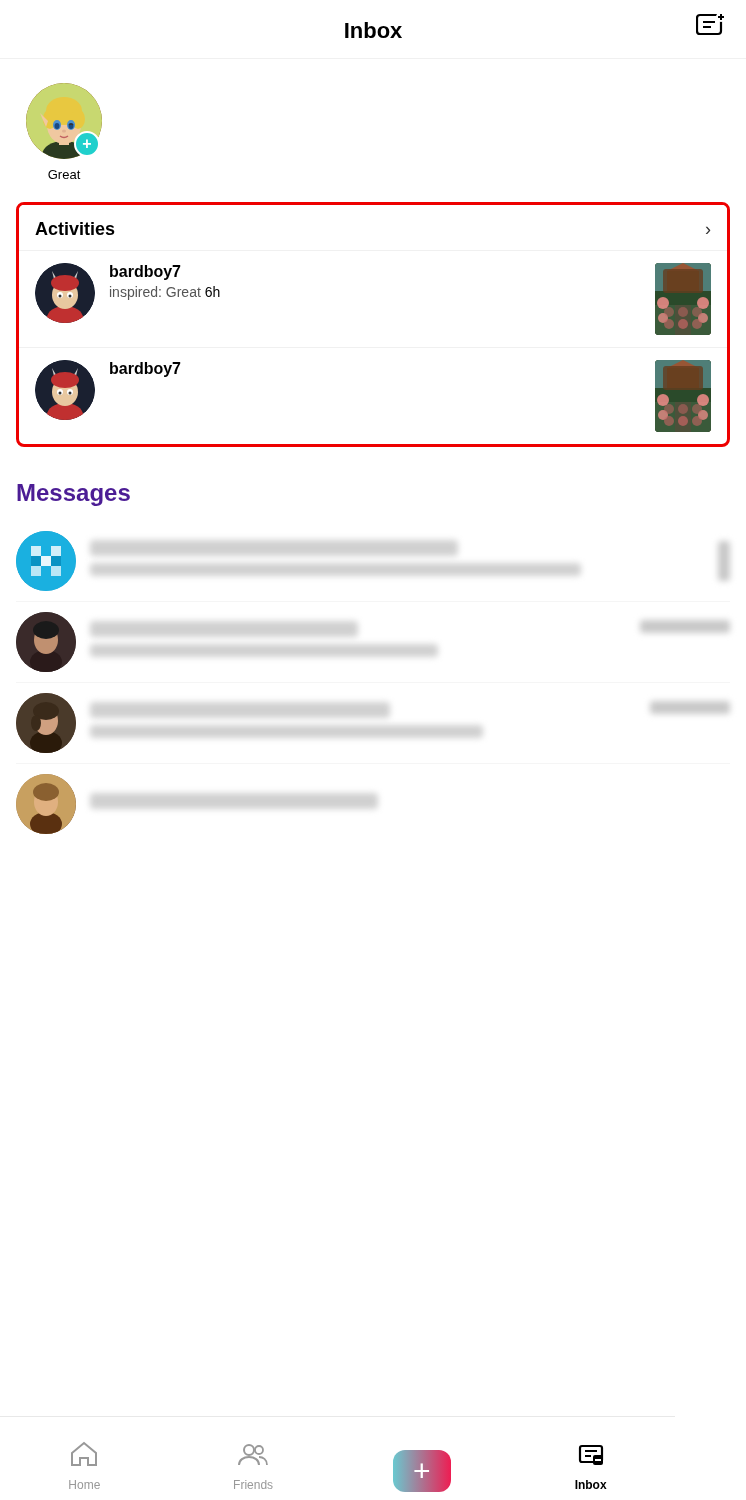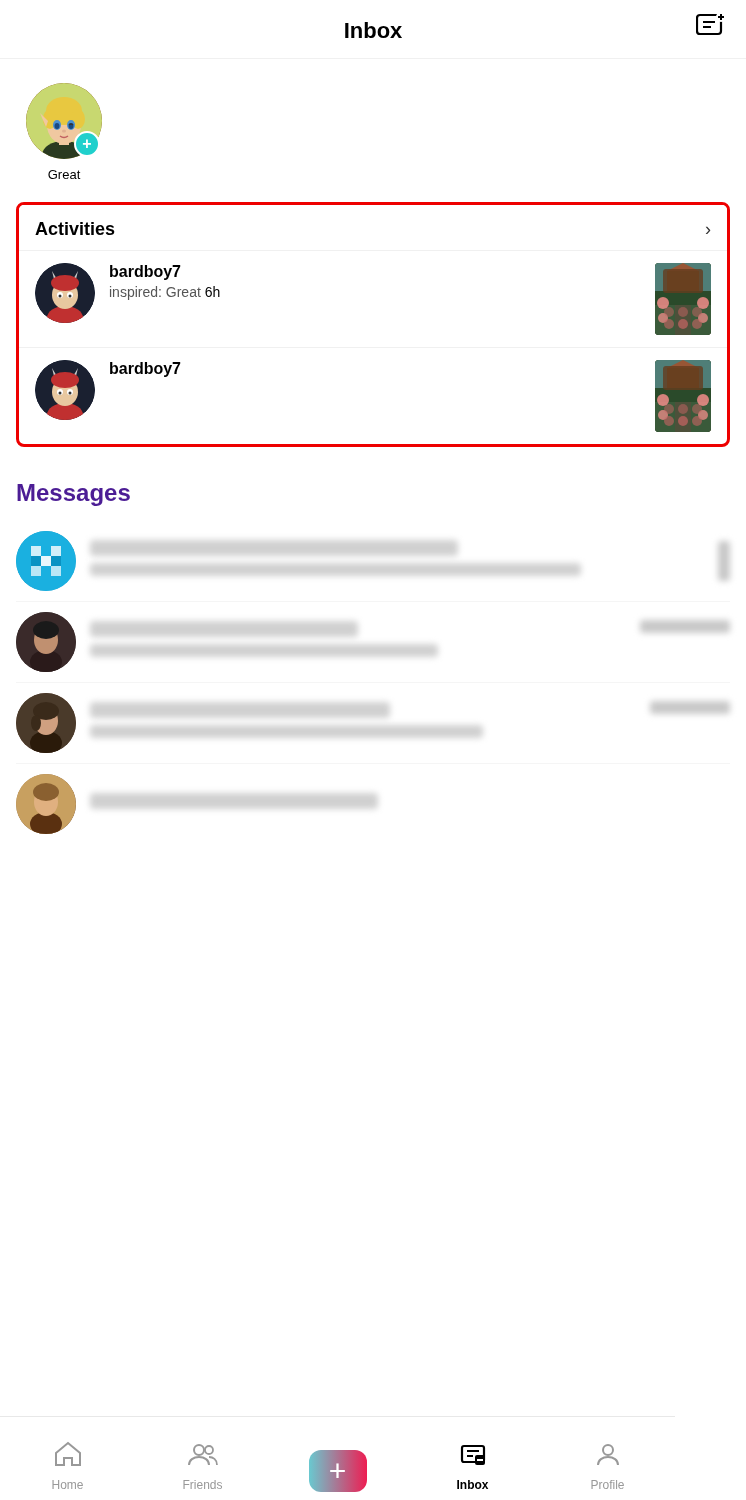--- a/index.html
+++ b/index.html
@@ -575,22 +575,13 @@
         <line x1="8" y1="10" x2="20" y2="10" stroke="#000" stroke-width="2"></line>
         <line x1="8" y1="15" x2="14" y2="15" stroke="#000" stroke-width="2"></line>
 
         <rect x="16" y="14" width="10" height="10" rx="2" fill="#000"></rect>
         <line x1="18" y1="19" x2="24" y2="19" stroke="#fff" stroke-width="2"></line>
       </svg>
     </div>
     <span class="nav-label active">Inbox</span>
   </div>
 
-  <div class="nav-item">
-    <div class="nav-icon">
-      <svg width="26" height="26" viewBox="0 0 26 26" fill="none">
-        <circle cx="13" cy="9" r="5" stroke="#999" stroke-width="2" fill="none"></circle>
-        <path d="M3 24C3 19 7.5 16 13 16C18.5 16 23 19 23 24" stroke="#999" stroke-width="2" fill="none"></path>
-      </svg>
-    </div>
-    <span class="nav-label">Profile</span>
-  </div>
 </div>
 
 </body></html>

